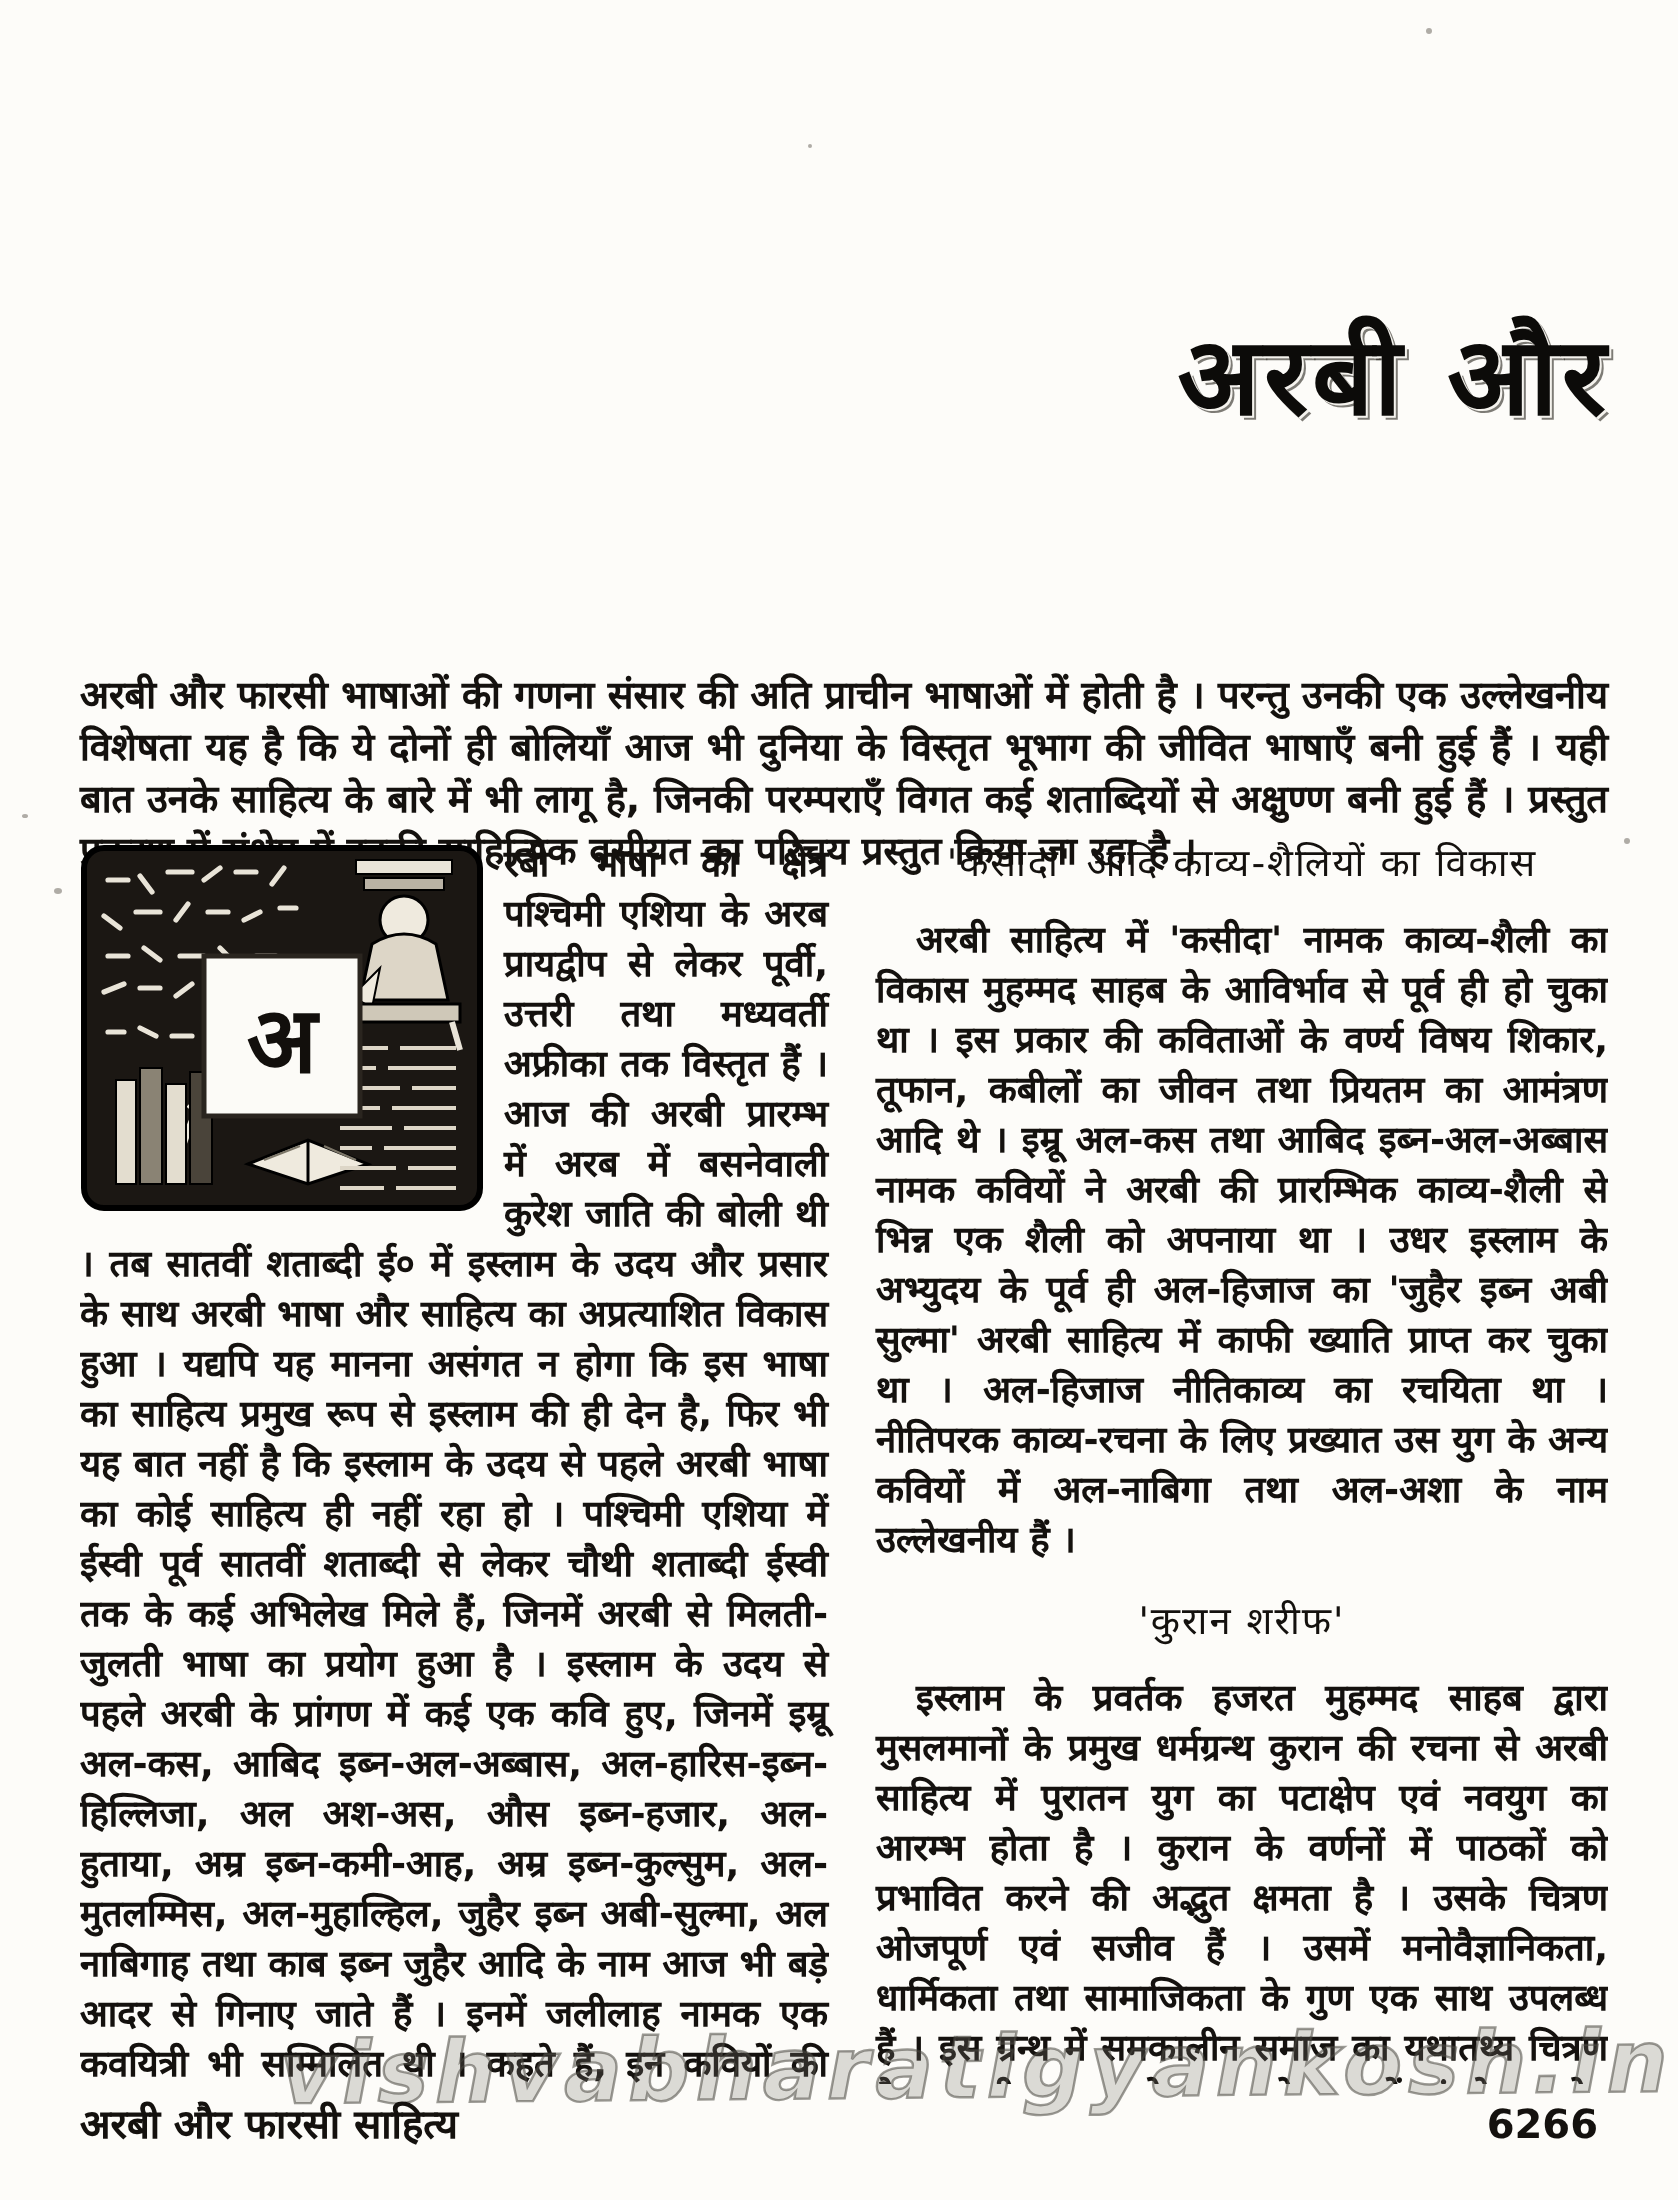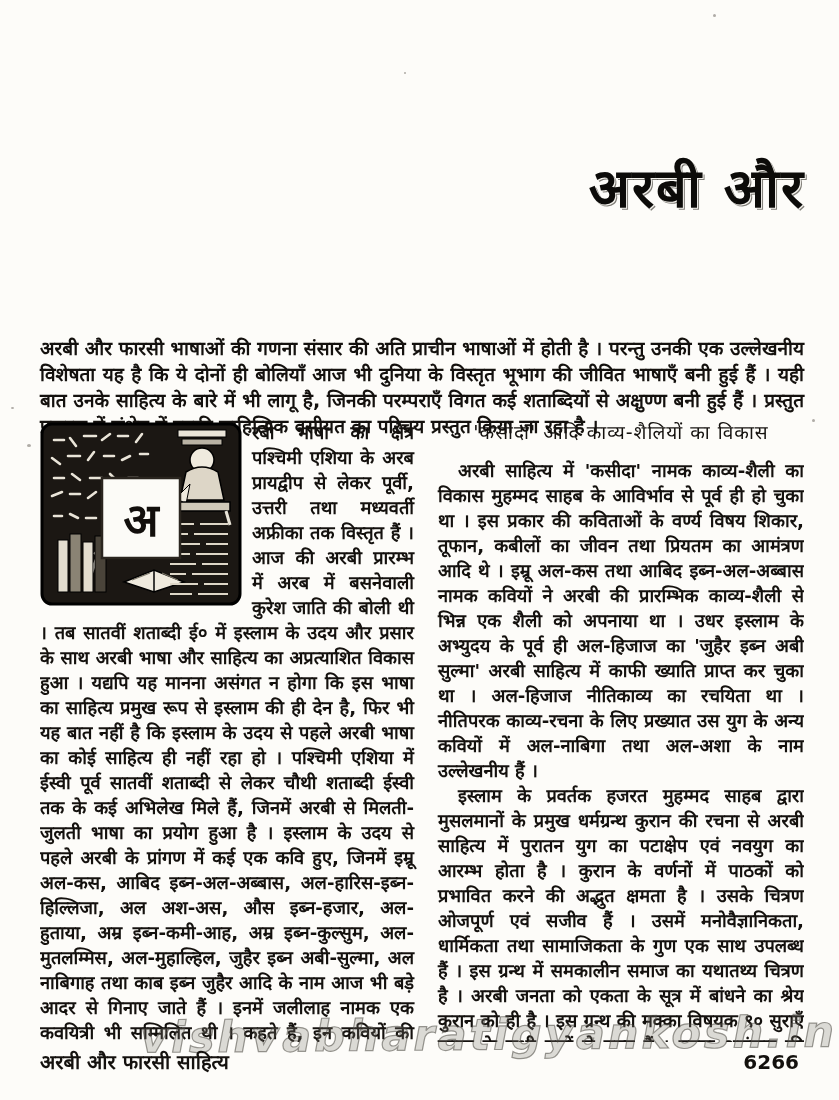--- a/index.html
+++ b/index.html
@@ -146,20 +146,21 @@
           <rect x="62" y="56" width="78" height="80" fill="#fcfbf7" stroke="#2a251f" stroke-width="2.5"></rect>
           <text x="101" y="114" text-anchor="middle" font-size="46" font-weight="bold" fill="#120f0c" font-family="DejaVu Sans, Liberation Sans, sans-serif">अ</text>
         </svg>
       </span>
       <p><span>रबी भाषा का क्षेत्र पश्चिमी एशिया के अरब प्रायद्वीप से लेकर पूर्वी, उत्तरी तथा मध्यवर्ती अफ्रीका तक विस्तृत हैं । आज की अरबी प्रारम्भ में अरब में बसनेवाली कुरेश जाति की बोली थी ।</span> <span>तब सातवीं शताब्दी ई० में इस्लाम के उदय और प्रसार के साथ अरबी भाषा और साहित्य का अप्रत्याशित विकास हुआ । यद्यपि यह मानना असंगत न होगा कि इस भाषा का साहित्य प्रमुख रूप से इस्लाम की ही देन है, फिर भी यह बात नहीं है कि इस्लाम के उदय से पहले अरबी भाषा का कोई साहित्य ही नहीं रहा हो । पश्चिमी एशिया में ईस्वी पूर्व सातवीं शताब्दी से लेकर चौथी शताब्दी ईस्वी तक के कई अभिलेख मिले हैं, जिनमें अरबी से मिलती-जुलती भाषा का प्रयोग हुआ है । इस्लाम के उदय से पहले अरबी के प्रांगण में कई एक कवि हुए, जिनमें इम्रू अल-कस, आबिद इब्न-अल-अब्बास, अल-हारिस-इब्न-हिल्लिजा, अल अश-अस, औस इब्न-हजार, अल-हुताया, अम्र इब्न-कमी-आह, अम्र इब्न-कुल्सुम, अल-मुतलम्मिस, अल-मुहाल्हिल, जुहैर इब्न अबी-सुल्मा, अल नाबिगाह तथा काब इब्न जुहैर आदि के नाम आज भी बड़े आदर से गिनाए जाते हैं । इनमें जलीलाह नामक एक कवयित्री भी सम्मिलित थी । कहते हैं, इन कवियों की रचनाएँ अरब के जनत्योहारों के अवसर पर बड़े चाव से पढ़ी जाती थीं ।</span></p>
     </div>
 
     <div class="col col-right">
       <h2 class="col-heading">'कसीदा' आदि काव्य-शैलियों का विकास</h2>
       <p class="indented">अरबी साहित्य में 'कसीदा' नामक काव्य-शैली का विकास मुहम्मद साहब के आविर्भाव से पूर्व ही हो चुका था । इस प्रकार की कविताओं के वर्ण्य विषय शिकार, तूफान, कबीलों का जीवन तथा प्रियतम का आमंत्रण आदि थे । इम्रू अल-कस तथा आबिद इब्न-अल-अब्बास नामक कवियों ने अरबी की प्रारम्भिक काव्य-शैली से भिन्न एक शैली को अपनाया था । उधर इस्लाम के अभ्युदय के पूर्व ही अल-हिजाज का 'जुहैर इब्न अबी सुल्मा' अरबी साहित्य में काफी ख्याति प्राप्त कर चुका था । अल-हिजाज नीतिकाव्य का रचयिता था । नीतिपरक काव्य-रचना के लिए प्रख्यात उस युग के अन्य कवियों में अल-नाबिगा तथा अल-अशा के नाम उल्लेखनीय हैं ।</p>
+      <h2 class="col-heading second">'कुरान शरीफ'</h2>
       <p class="indented">इस्लाम के प्रवर्तक हजरत मुहम्मद साहब द्वारा मुसलमानों के प्रमुख धर्मग्रन्थ कुरान की रचना से अरबी साहित्य में पुरातन युग का पटाक्षेप एवं नवयुग का आरम्भ होता है । कुरान के वर्णनों में पाठकों को प्रभावित करने की अद्भुत क्षमता है । उसके चित्रण ओजपूर्ण एवं सजीव हैं । उसमें मनोवैज्ञानिकता, धार्मिकता तथा सामाजिकता के गुण एक साथ उपलब्ध हैं । इस ग्रन्थ में समकालीन समाज का यथातथ्य चित्रण है । अरबी जनता को एकता के सूत्र में बांधने का श्रेय कुरान को ही है । इस ग्रन्थ की मक्का विषयक ९० सुराएँ काव्य के सभी गुणों से युक्त हैं । उपमा अलंकार की छटा अरबी</p>
     </div>
 
   </div>
 
   <div class="watermark">vishvabharatigyankosh.in</div>
 
   <div class="footer">
     <span class="running-title">अरबी और फारसी साहित्य</span>
     <span class="page-number">6266</span>

